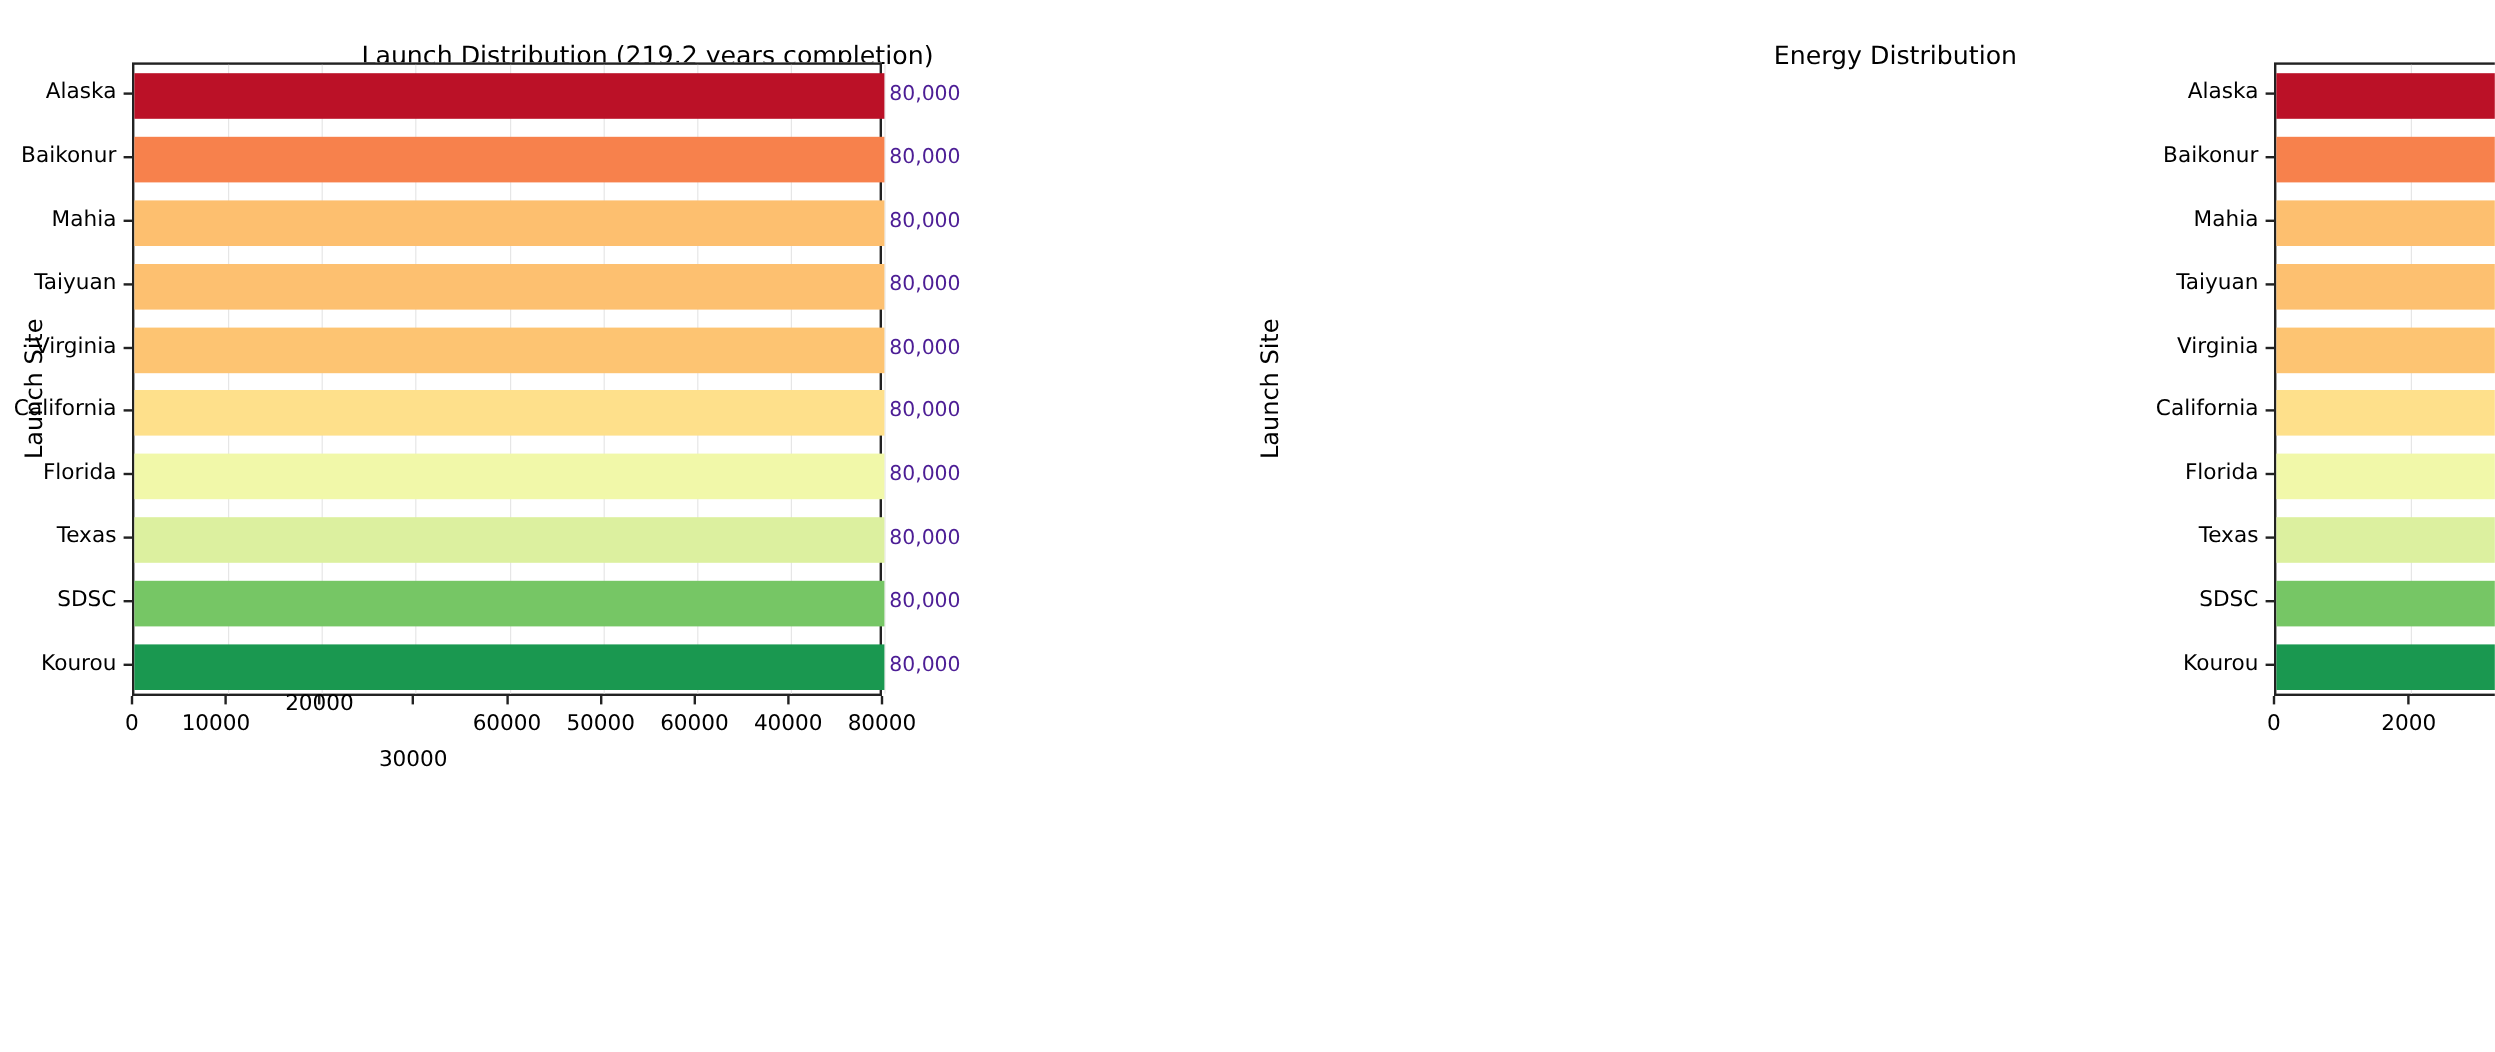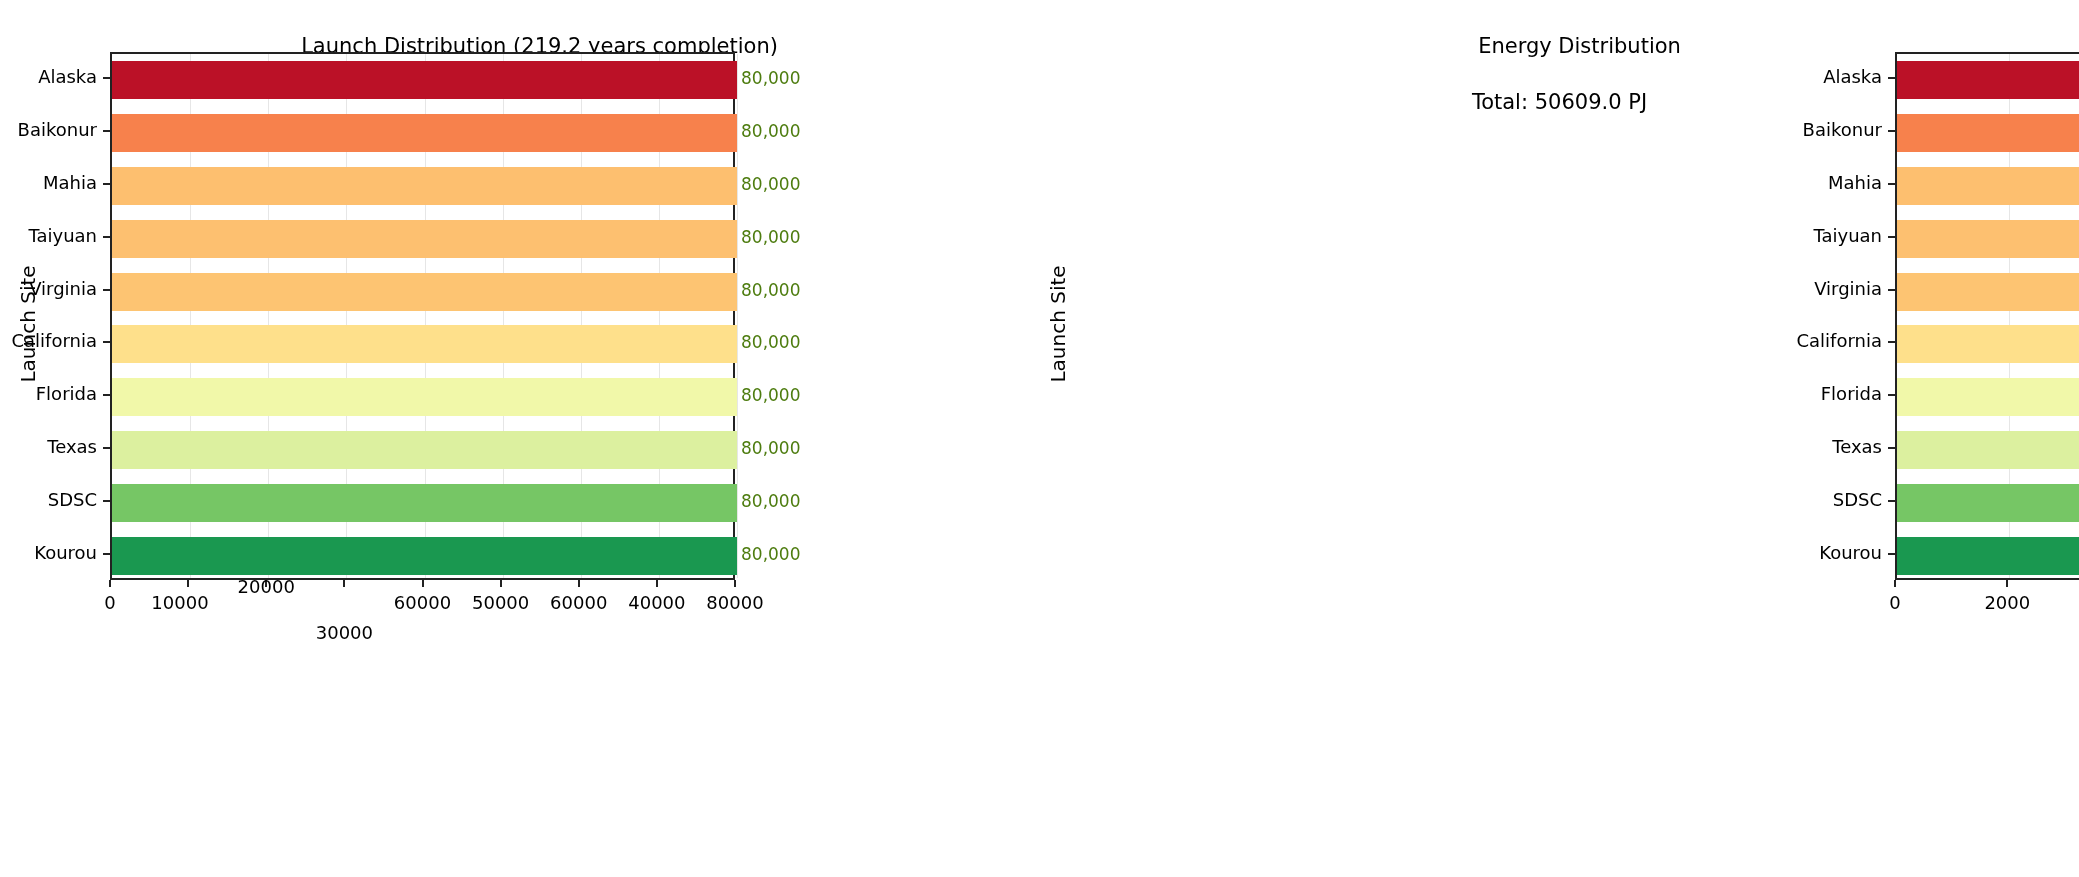--- a/index.html
+++ b/index.html
@@ -59,21 +59,21 @@
   .bar {
     position: absolute;
     left: 0;
     height: 38px;
   }
   .barlabel {
     position: absolute;
     font-size: 17px;
     line-height: 38px;
     white-space: nowrap;
-    color: #4d7c0f;
+    color: #4c1d95;
   }
 
   
   .ytick-label {
     position: absolute;
     text-align: right;
     font-size: 18px;
     line-height: 20px;
     white-space: nowrap;
     color: #000;
@@ -202,21 +202,20 @@
         <div class="xtick-mark" style="left: 734px; top: 580px;"></div>
         <div class="xtick-label" style="left: 675px; width: 120px; top: 592px;">80000</div>
       </div>
 
   </div>
 
   <div class="panel panel-right">
 
     <div class="title">
       <span>Energy Distribution</span>
-      <span class="l2">Total: 50609.0 PJ</span>
     </div>
 
     <div class="ylabel" style="left:-72px; top:312px; width:180px;">Launch Site</div>
 
     <div class="axes" id="axes-right" style="left:855px; top:52px; width:625px; height:528px;">
         <div class="grid-line" style="left: 112px;"></div>
         <div class="bar" style="top: 7.392px; height: 38.016px; width: 591px; background: rgb(187, 17, 39);"></div>
         <div class="bar" style="top: 60.192px; height: 38.016px; width: 578px; background: rgb(247, 129, 76);"></div>
         <div class="bar" style="top: 112.992px; height: 38.016px; width: 572px; background: rgb(253, 191, 111);"></div>
         <div class="bar" style="top: 165.792px; height: 38.016px; width: 571px; background: rgb(253, 192, 112);"></div>

